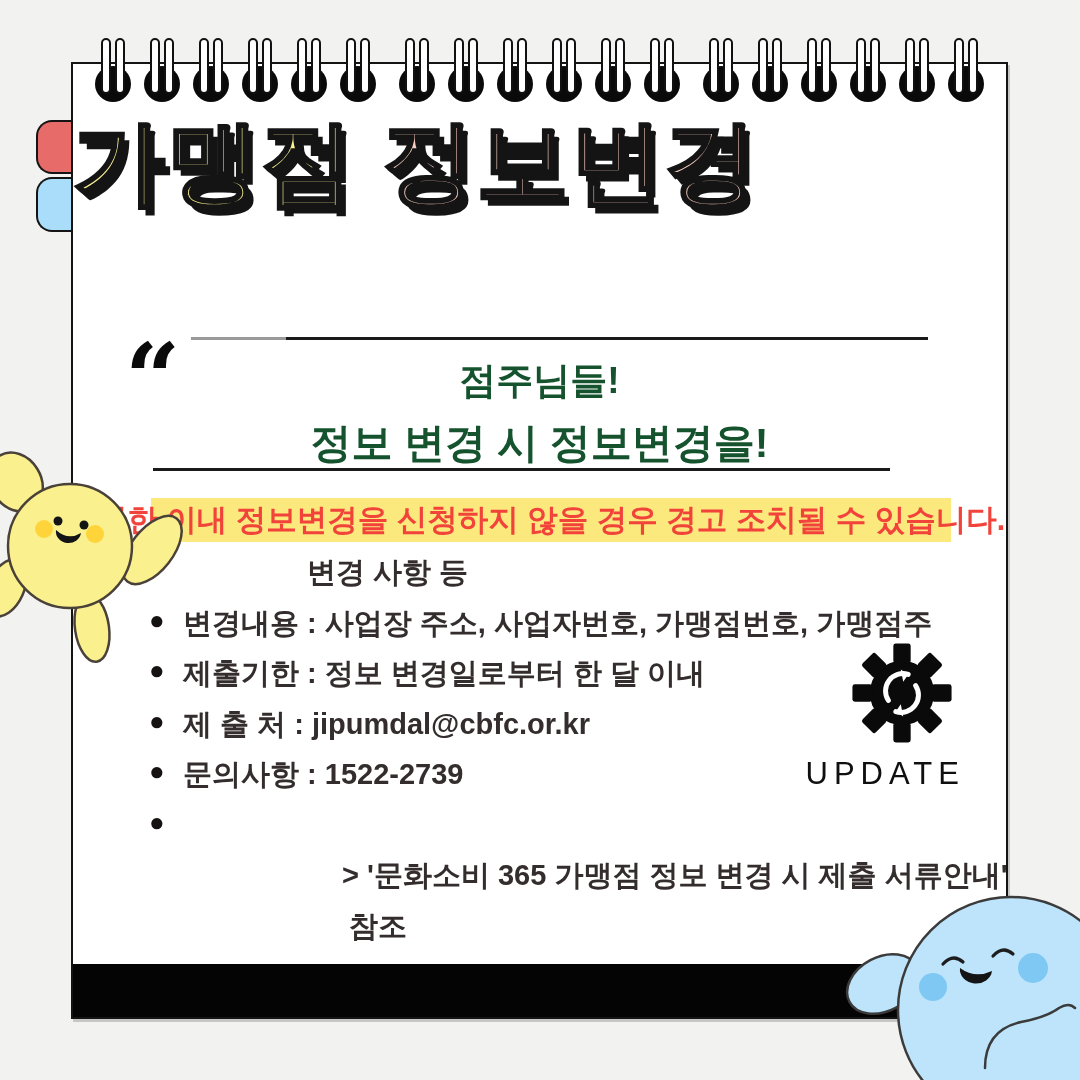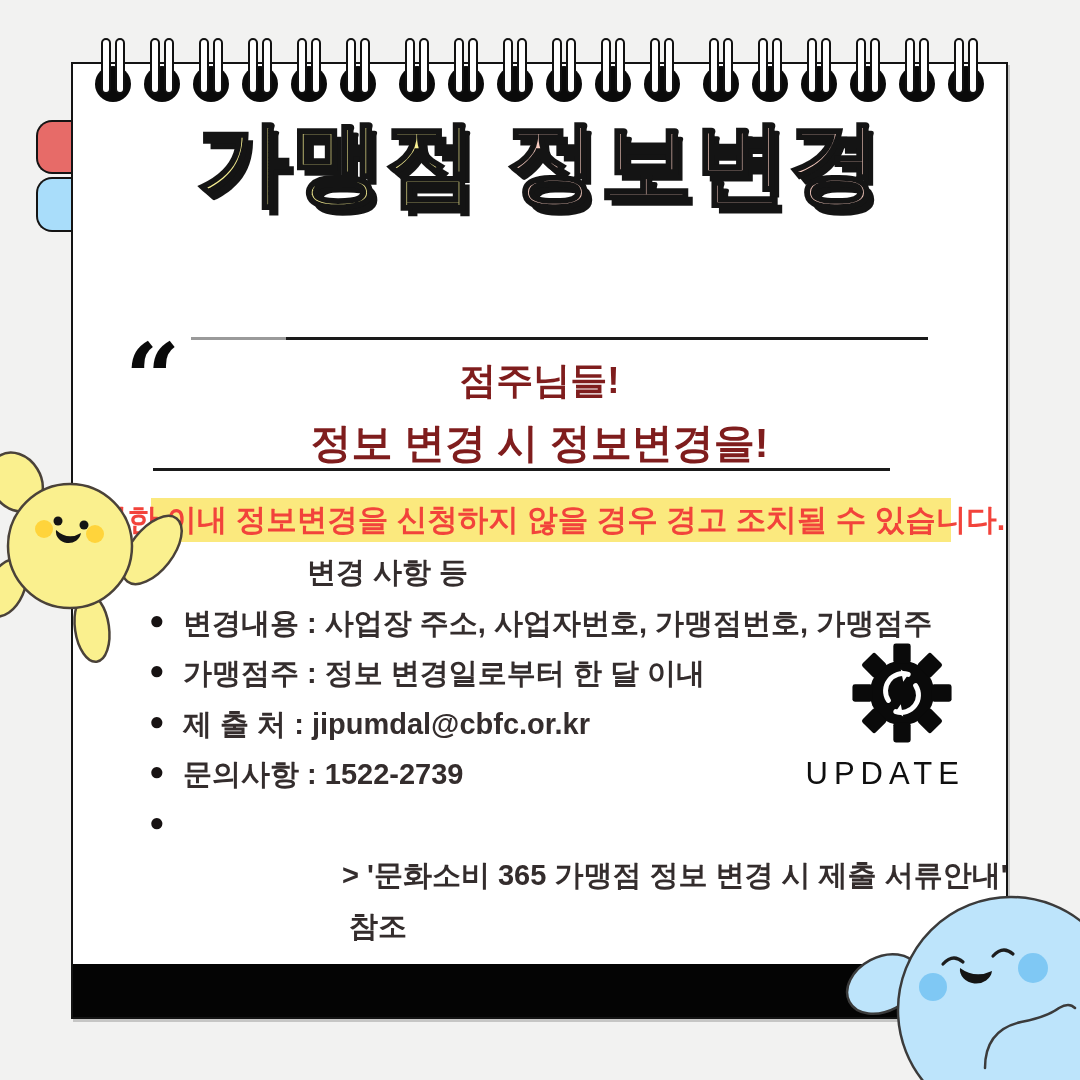--- a/index.html
+++ b/index.html
@@ -42,40 +42,40 @@
     position:absolute; left:0; top:28px; width:36px; height:36px;
     background:#0A0A0A; border-radius:50%;
   }
   .prong {
     position:absolute; top:0; width:10px; height:56px;
     background:#FFFFFF; border:2.5px solid #111; border-radius:6px;
   }
   .prong.p1 { left:6px; } .prong.p2 { left:20px; }
 
   
-  .title-wrap { position:absolute; left:0; top:42px; width:100%; text-align:center; z-index:3; }
+  .title-wrap { position:absolute; left:0; top:42px; width:100%; z-index:3; }
   .title-line {
     font-weight:bold; font-size:92px; line-height:1.22; letter-spacing:2px;
     -webkit-text-stroke:3px #141414;
   }
   .t-yellow { color:#FAF293; text-shadow:6px 7px 0 #141414; }
   .t-pink   { color:#F8CCC0; text-shadow:6px 7px 0 #141414; }
   .t-white  { color:#FFFFFF; text-shadow:6px 7px 0 #2b2b2b; }
 
   
   .quote-mark {
     position:absolute; font-family:"DejaVu Serif", serif; font-weight:bold;
     font-size:96px; color:#0A0A0A; line-height:0.4; z-index:3;
   }
   .q-open  { left:52px;  top:296px; }
   .q-close { left:818px; top:468px; }
   .rule { position:absolute; height:2.5px; z-index:2; }
   .rule-top    { left:118px; top:273px; width:737px; background:linear-gradient(90deg,#9a9a9a 0 95px,#1a1a1a 95px); }
   .rule-bottom { left:80px;  top:404px; width:737px; background:#1a1a1a; }
-  .quote-text { position:absolute; left:0; width:100%; text-align:center; color:#7f1d1d; font-weight:bold; z-index:3; }
+  .quote-text { position:absolute; left:0; width:100%; text-align:center; color:#14532d; font-weight:bold; z-index:3; }
   .qt1 { top:292px; font-size:37px; }
   .qt2 { top:352px; font-size:41px; }
 
   
   .warning {
     position:absolute; left:78px; top:434px; width:800px; height:44px;
     background:#FBE97E; color:#F2433B; font-weight:bold; font-size:30.5px;
     display:flex; align-items:center; justify-content:center; z-index:3;
     white-space:nowrap;
   }
@@ -126,21 +126,21 @@
     <div class="details" id="details">
         <div class="d-row" style="padding-left: 158px;">
           <span class="d-text">변경 사항 등</span>
         </div>
         <div class="d-row" style="padding-left: 0px;">
           <span class="d-dot">●</span>
           <span class="d-text">변경내용 : 사업장 주소, 사업자번호, 가맹점번호, 가맹점주</span>
         </div>
         <div class="d-row" style="padding-left: 0px;">
           <span class="d-dot">●</span>
-          <span class="d-text">가맹점주 : 정보 변경일로부터 한 달 이내</span>
+          <span class="d-text">제출기한 : 정보 변경일로부터 한 달 이내</span>
         </div>
         <div class="d-row" style="padding-left: 0px;">
           <span class="d-dot">●</span>
           <span class="d-text">제 출 처 : jipumdal@cbfc.or.kr</span>
         </div>
         <div class="d-row" style="padding-left: 0px;">
           <span class="d-dot">●</span>
           <span class="d-text">문의사항 : 1522-2739</span>
         </div>
         <div class="d-row" style="padding-left: 0px;">

